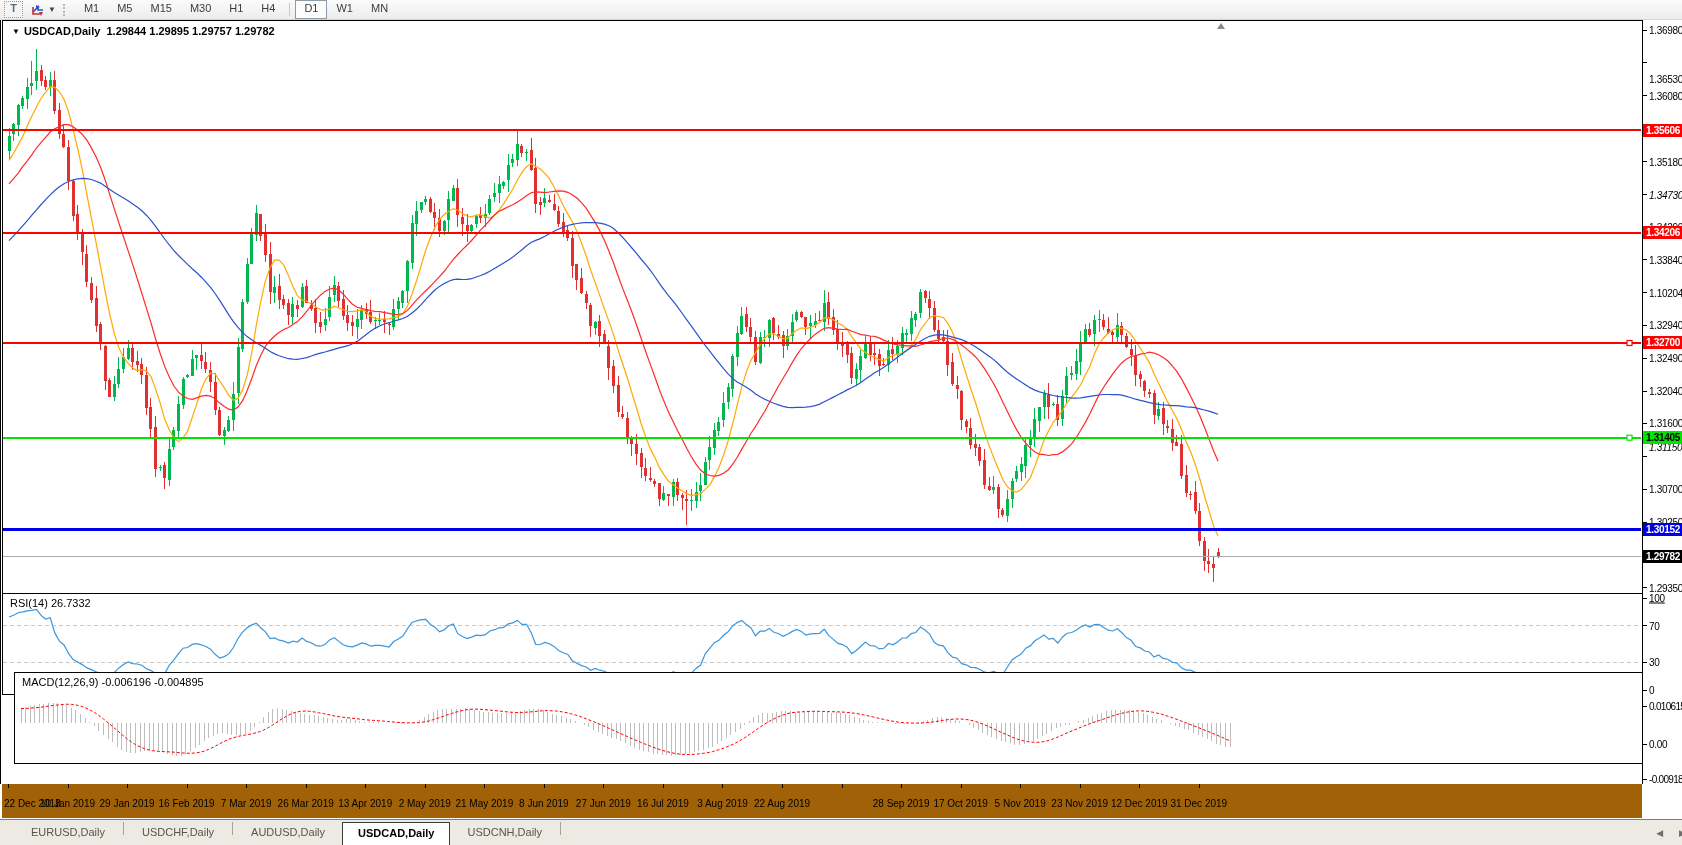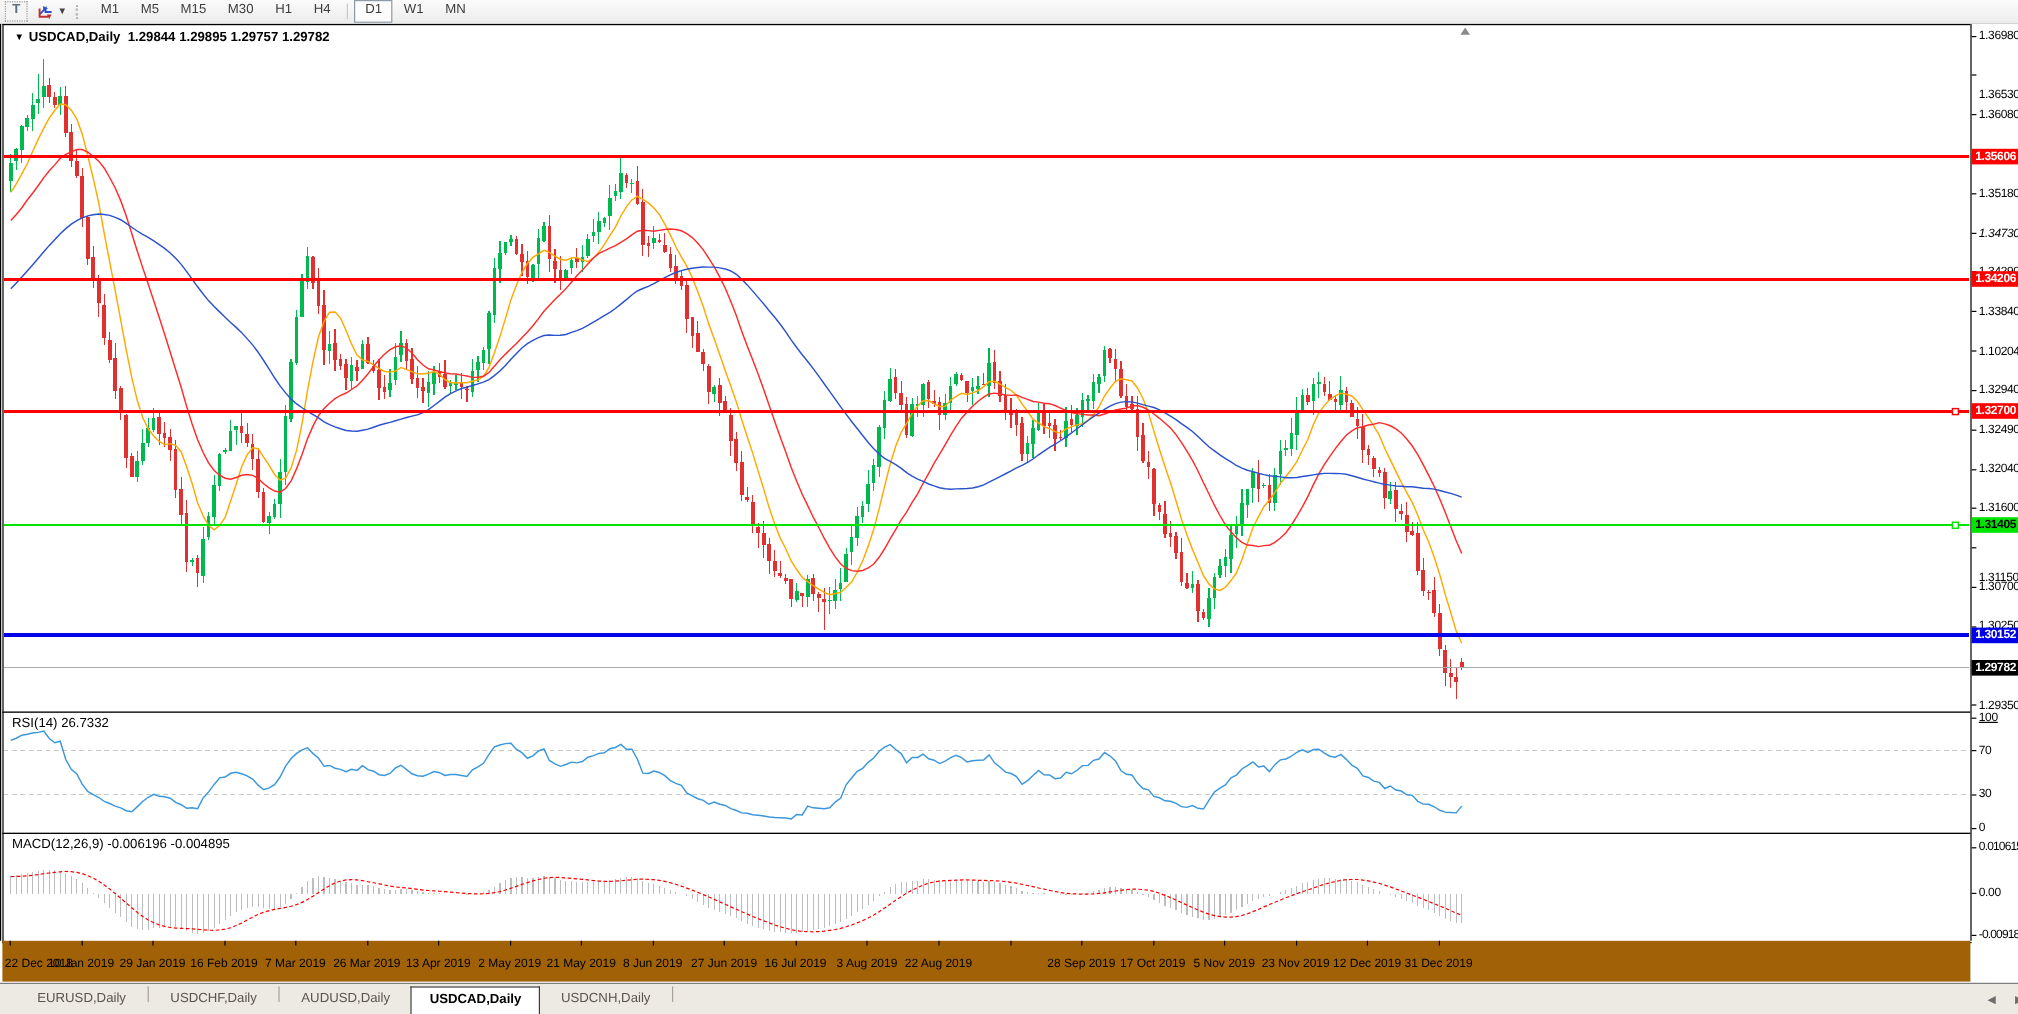--- a/index.html
+++ b/index.html
@@ -14,21 +14,21 @@
   .styler{width:18px;height:15px;display:flex;align-items:center;justify-content:center;}
   .caret{font-size:8px;color:#444;margin:0 2px 0 1px;}
   .grip{width:3px;height:12px;border-left:2px dotted #b8b8b8;margin:0 7px 0 5px;}
   .vsep{width:1px;height:13px;background:#c9c9c9;margin:0 5px;}
   .tf-btn{padding:1px 8px;height:15px;line-height:13px;color:#3c3c3c;border:1px solid transparent;}
   .tf-btn.active{background:#fcfcfc;border:1px solid #8e9aa5;}
   
   .window{position:absolute;left:2px;width:1640px;border:1px solid #000;border-right:none;background:#fff;}
   #main-window{top:20px;height:572px;}
   #rsi-window{top:593px;height:100px;}
-  #macd-window{top:694px;height:90px;}
+  #macd-window{top:672px;height:90px;margin-left:12px;}
   .window svg{display:block;}
   #chart-title{position:absolute;left:9px;top:4px;font-size:11px;font-weight:bold;color:#000;z-index:5;}
   #chart-title .tri{font-size:8px;vertical-align:1px;margin-right:4px;}
   .sub-label{position:absolute;left:7px;top:3px;font-size:11px;color:#000;z-index:5;}
   #shift-marker{position:absolute;left:1217px;top:23px;width:0;height:0;
     border-left:4px solid transparent;border-right:4px solid transparent;border-bottom:6px solid #8a8a8a;}
   
   #left-frame{position:absolute;left:0;top:20px;height:764px;width:1px;background:#000;}
   
   #price-axis{position:absolute;left:1642px;top:20px;width:40px;height:764px;border-left:1px solid #000;background:#fff;}
@@ -937,21 +937,21 @@
       <div class="ax" style="top: 272.537px;">1.10204</div>
       <div class="axtick" style="top: 304.945px;"></div>
       <div class="ax" style="top: 305.445px;">1.32940</div>
       <div class="axtick" style="top: 337.854px;"></div>
       <div class="ax" style="top: 338.354px;">1.32490</div>
       <div class="axtick" style="top: 370.762px;"></div>
       <div class="ax" style="top: 371.262px;">1.32040</div>
       <div class="axtick" style="top: 402.939px;"></div>
       <div class="ax" style="top: 403.439px;">1.31600</div>
       <div class="axtick" style="top: 435.848px;"></div>
-      <div class="ax" style="top: 462px;">1.31150</div>
+      <div class="ax" style="top: 427px; font-style: italic;">1.31150</div>
       <div class="axtick" style="top: 468.756px;"></div>
       <div class="ax" style="top: 469.256px;">1.30700</div>
       <div class="axtick" style="top: 501.665px;"></div>
       <div class="ax" style="top: 502.165px;">1.30250</div>
       <div class="axtick" style="top: 567.482px;"></div>
       <div class="ax" style="top: 567.982px;">1.29350</div>
       <div class="axtick" style="top: 577.5px;"></div>
       <div class="ax" style="top: 578px; text-decoration: underline;">100</div>
       <div class="axtick" style="top: 605.1px;"></div>
       <div class="ax" style="top: 605.6px;">70</div>

